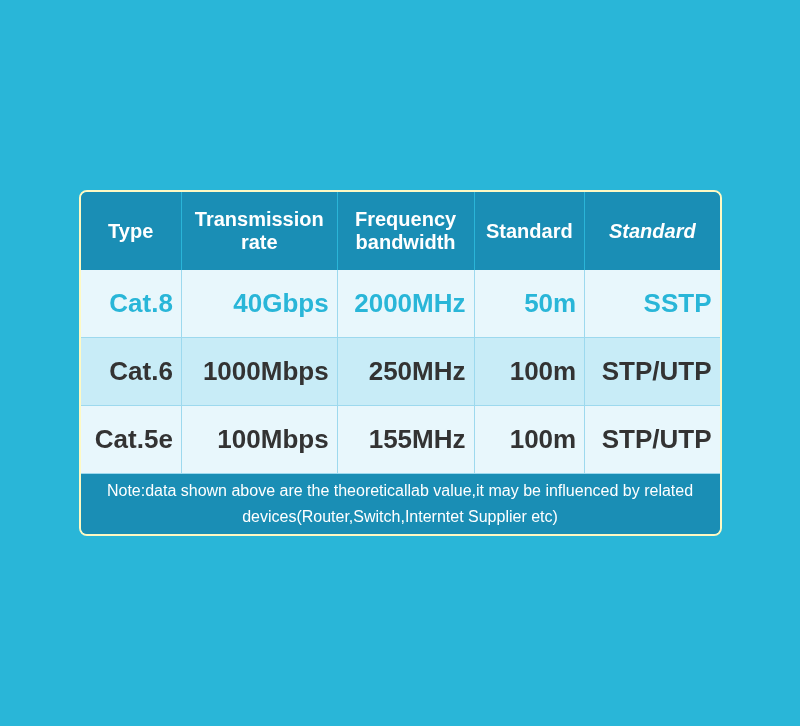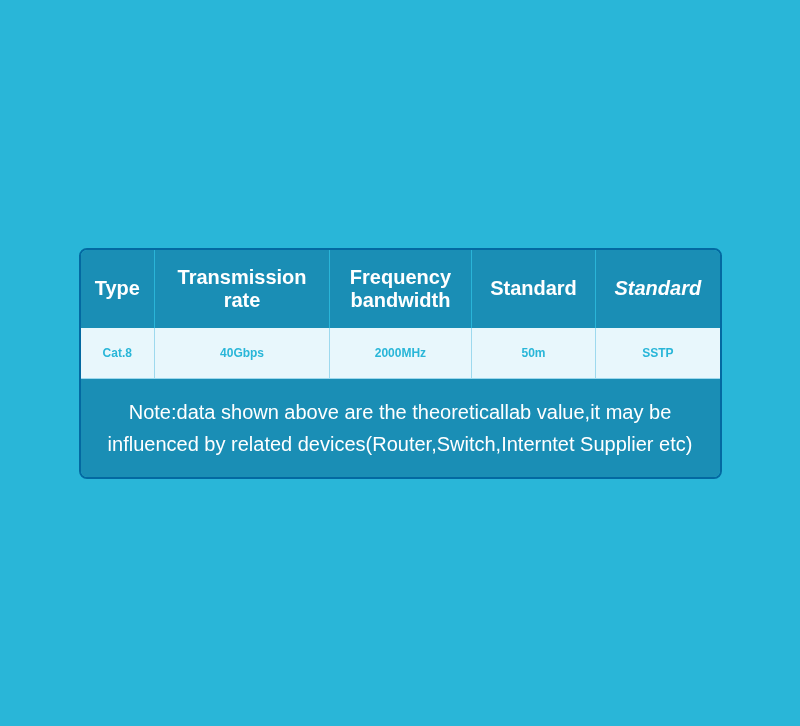--- a/index.html
+++ b/index.html
@@ -10,21 +10,21 @@
       font-family: Arial, sans-serif;
       display: flex;
       flex-direction: column;
       align-items: center;
       justify-content: center;
     }
     .table-wrapper {
       width: 643px;
       border-radius: 8px;
       overflow: hidden;
-      border: 2px solid #0369a1;
+      border: 2px solid #fef9c3;
     }
     table {
       width: 100%;
       border-collapse: collapse;
     }
     thead tr {
       background: #1a8eb5;
     }
     thead th {
       color: white;
@@ -38,40 +38,40 @@
       border-right: none;
       font-style: italic;
     }
     tbody tr:nth-child(odd) {
       background: #e8f7fc;
     }
     tbody tr:nth-child(even) {
       background: #c8ecf7;
     }
     tbody td {
-      text-align: center;
+      text-align: right;
       padding: 18px 8px;
-      font-size: 12px;
+      font-size: 26px;
       font-weight: bold;
       color: #333;
       border-right: 1px solid #9dd9ee;
       border-bottom: 1px solid #9dd9ee;
     }
     tbody td:last-child {
       border-right: none;
     }
     tbody tr.highlight td {
       color: #29b6d8;
     }
     .footer {
       background: #1a8eb5;
       color: white;
       text-align: center;
-      padding: 17px 20px;
-      font-size: 20px;
+      padding: 4px 20px;
+      font-size: 16px;
       line-height: 1.6;
     }
   </style>
 </head>
 <body>
 
 <div class="table-wrapper">
   <table>
     <thead>
       <tr>
@@ -83,17 +83,31 @@
       </tr>
     </thead>
     <tbody id="table-body">
     <tr class="highlight">
           <td>Cat.8</td>
           <td>40Gbps</td>
           <td>2000MHz</td>
           <td>50m</td>
           <td>SSTP</td>
         </tr>
+        <tr>
+          <td>Cat.6</td>
+          <td>1000Mbps</td>
+          <td>250MHz</td>
+          <td>100m</td>
+          <td>STP/UTP</td>
+        </tr>
+        <tr>
+          <td>Cat.5e</td>
+          <td>100Mbps</td>
+          <td>155MHz</td>
+          <td>100m</td>
+          <td>STP/UTP</td>
+        </tr>
       </tbody>
   </table>
   <div class="footer" id="footer-text">Note:data shown above are the theoreticallab value,it may be influenced
 by related devices(Router,Switch,Interntet Supplier etc)</div>
 </div>
 
 </body></html>

